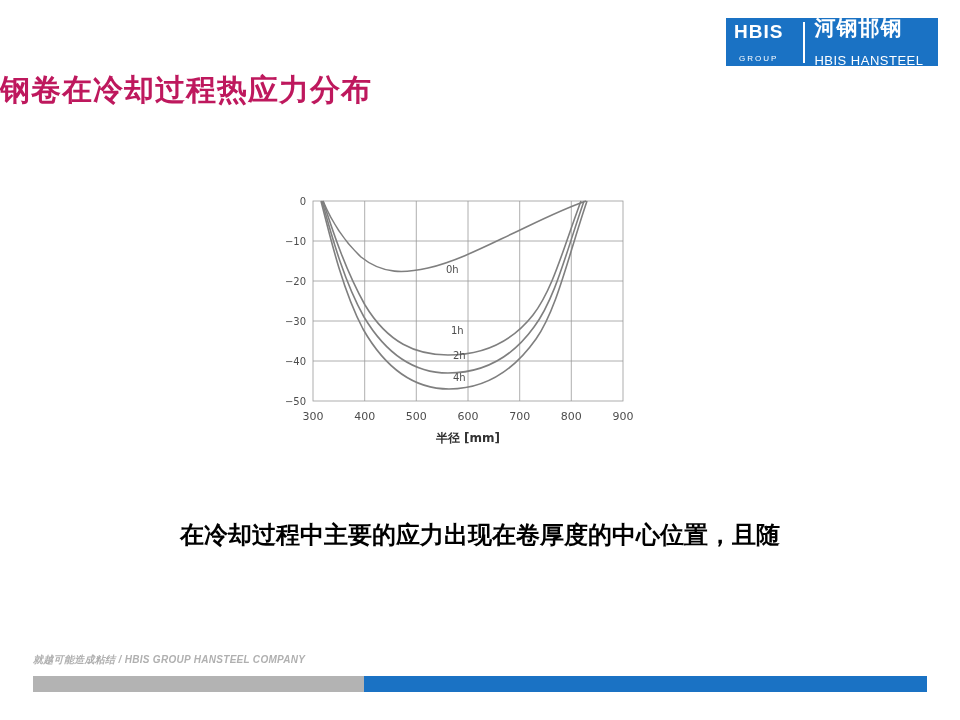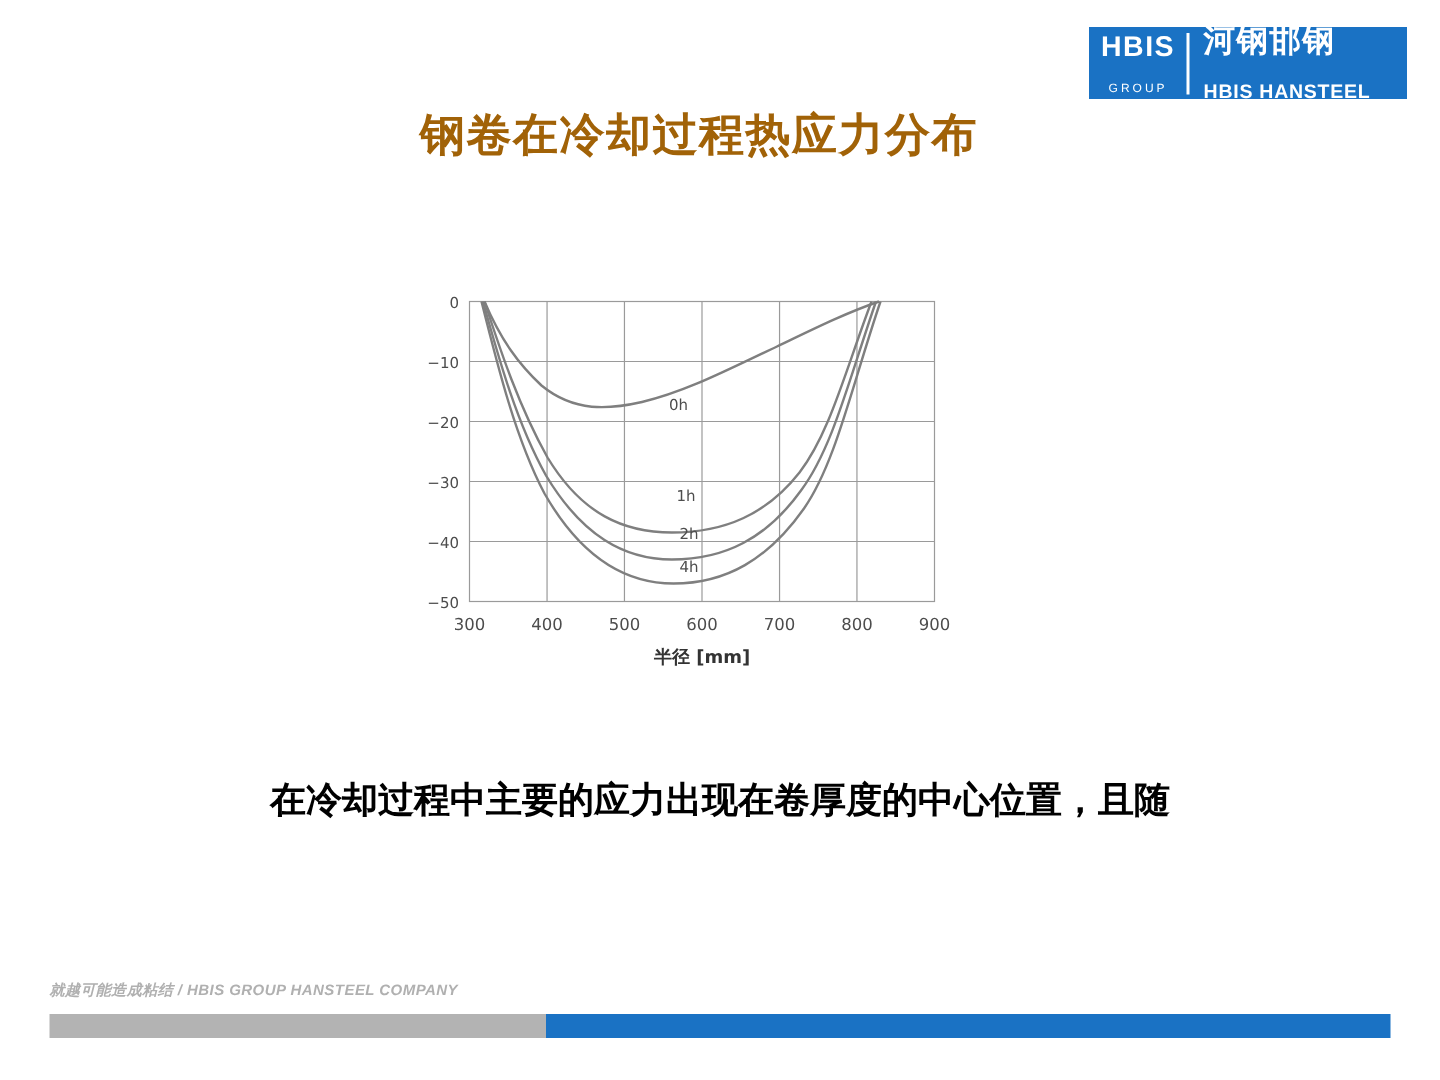--- a/index.html
+++ b/index.html
@@ -33,21 +33,21 @@
     align-items: center;
     box-sizing: border-box;
     padding: 0 8px;
   }
   .logo-left {
     display: flex;
     flex-direction: column;
     align-items: center;
     justify-content: center;
     color: #ffffff;
-    padding-right: 8px;
+    padding-right: 20px;
     border-right: 2px solid #ffffff;
     margin-right: 9px;
     line-height: 1;
   }
   .logo-hbis {
     font-size: 19px;
     font-weight: bold;
     letter-spacing: 1px;
   }
   .logo-group {
@@ -62,35 +62,34 @@
     color: #ffffff;
     line-height: 1.1;
   }
   .logo-cn {
     font-size: 21px;
     font-weight: bold;
     letter-spacing: 1px;
   }
   .logo-en {
     font-size: 13px;
-    font-weight: bold;
+    font-weight: normal;
     letter-spacing: 0.5px;
     margin-top: 15px;
   }
 
   
   .title {
     position: absolute;
     top: 70px;
     left: 0;
     width: 932px;
-    text-align: center;
     font-size: 30px;
     font-weight: bold;
-    color: #a16207;
+    color: #be185d;
     letter-spacing: 1px;
     font-family: "DejaVu Sans", sans-serif;
   }
 
   
   .chart-wrap {
     position: absolute;
     left: 268px;
     top: 183px;
     width: 400px;
@@ -104,21 +103,21 @@
   .body-text {
     position: absolute;
     left: 120px;
     top: 512px;
     width: 720px;
     text-align: center;
     font-size: 24px;
     font-weight: bold;
     color: #000000;
     line-height: 1.9;
-    font-family: Liberation Serif, serif;
+    font-family: Liberation Sans, sans-serif;
   }
 
   
   .footer-text {
     position: absolute;
     left: 33px;
     bottom: 53px;
     font-size: 10px;
     font-weight: bold;
     color: #b0b0b0;

